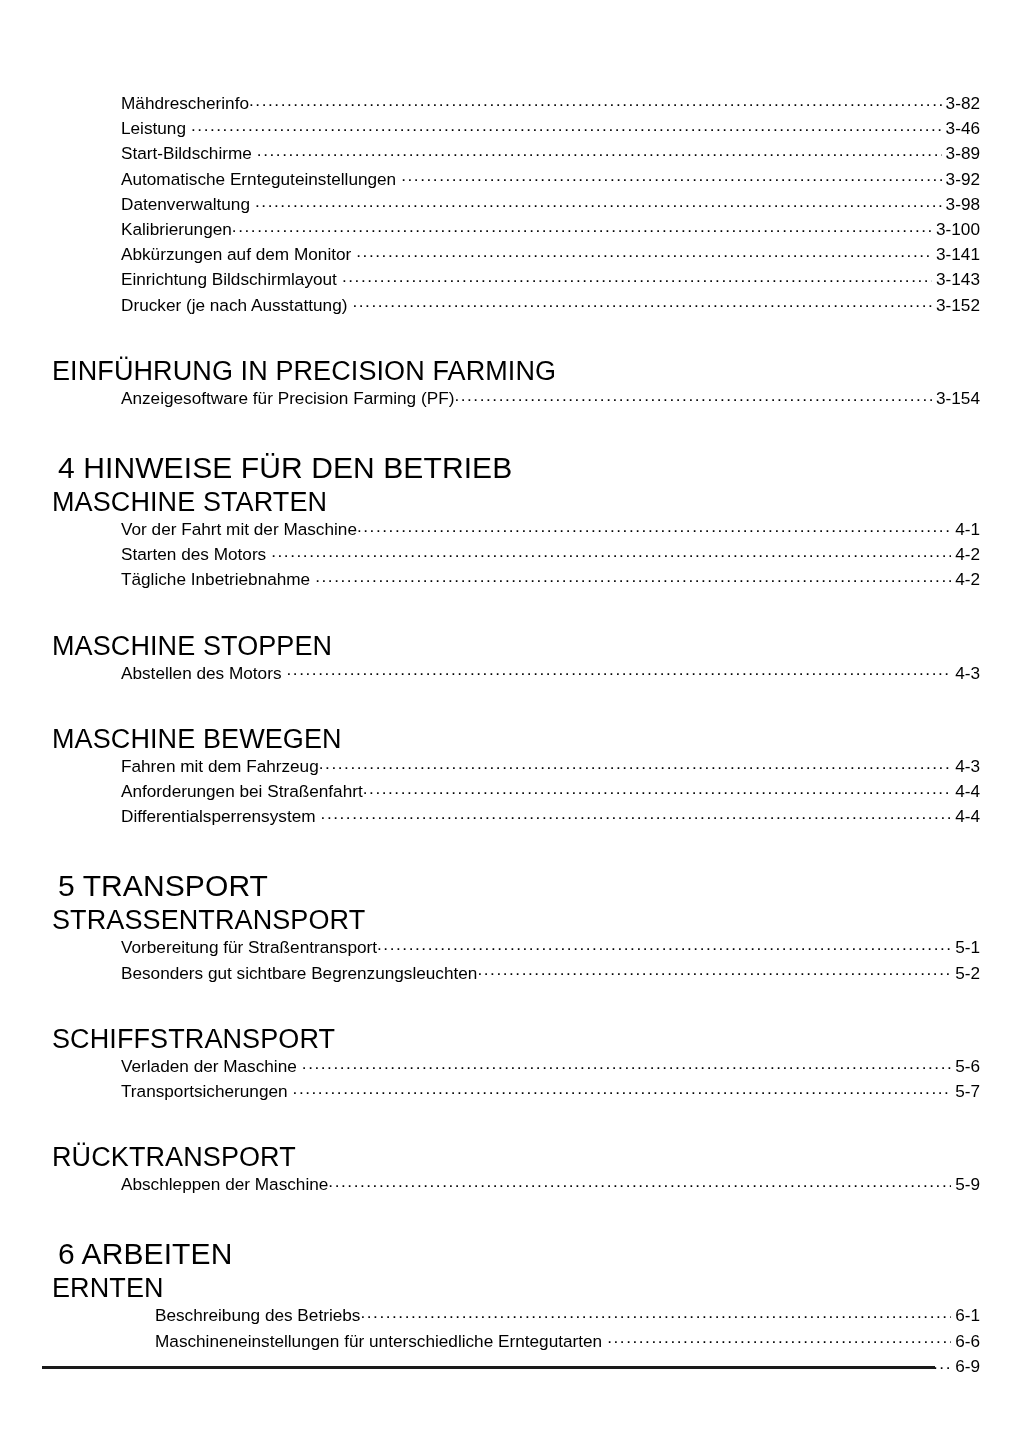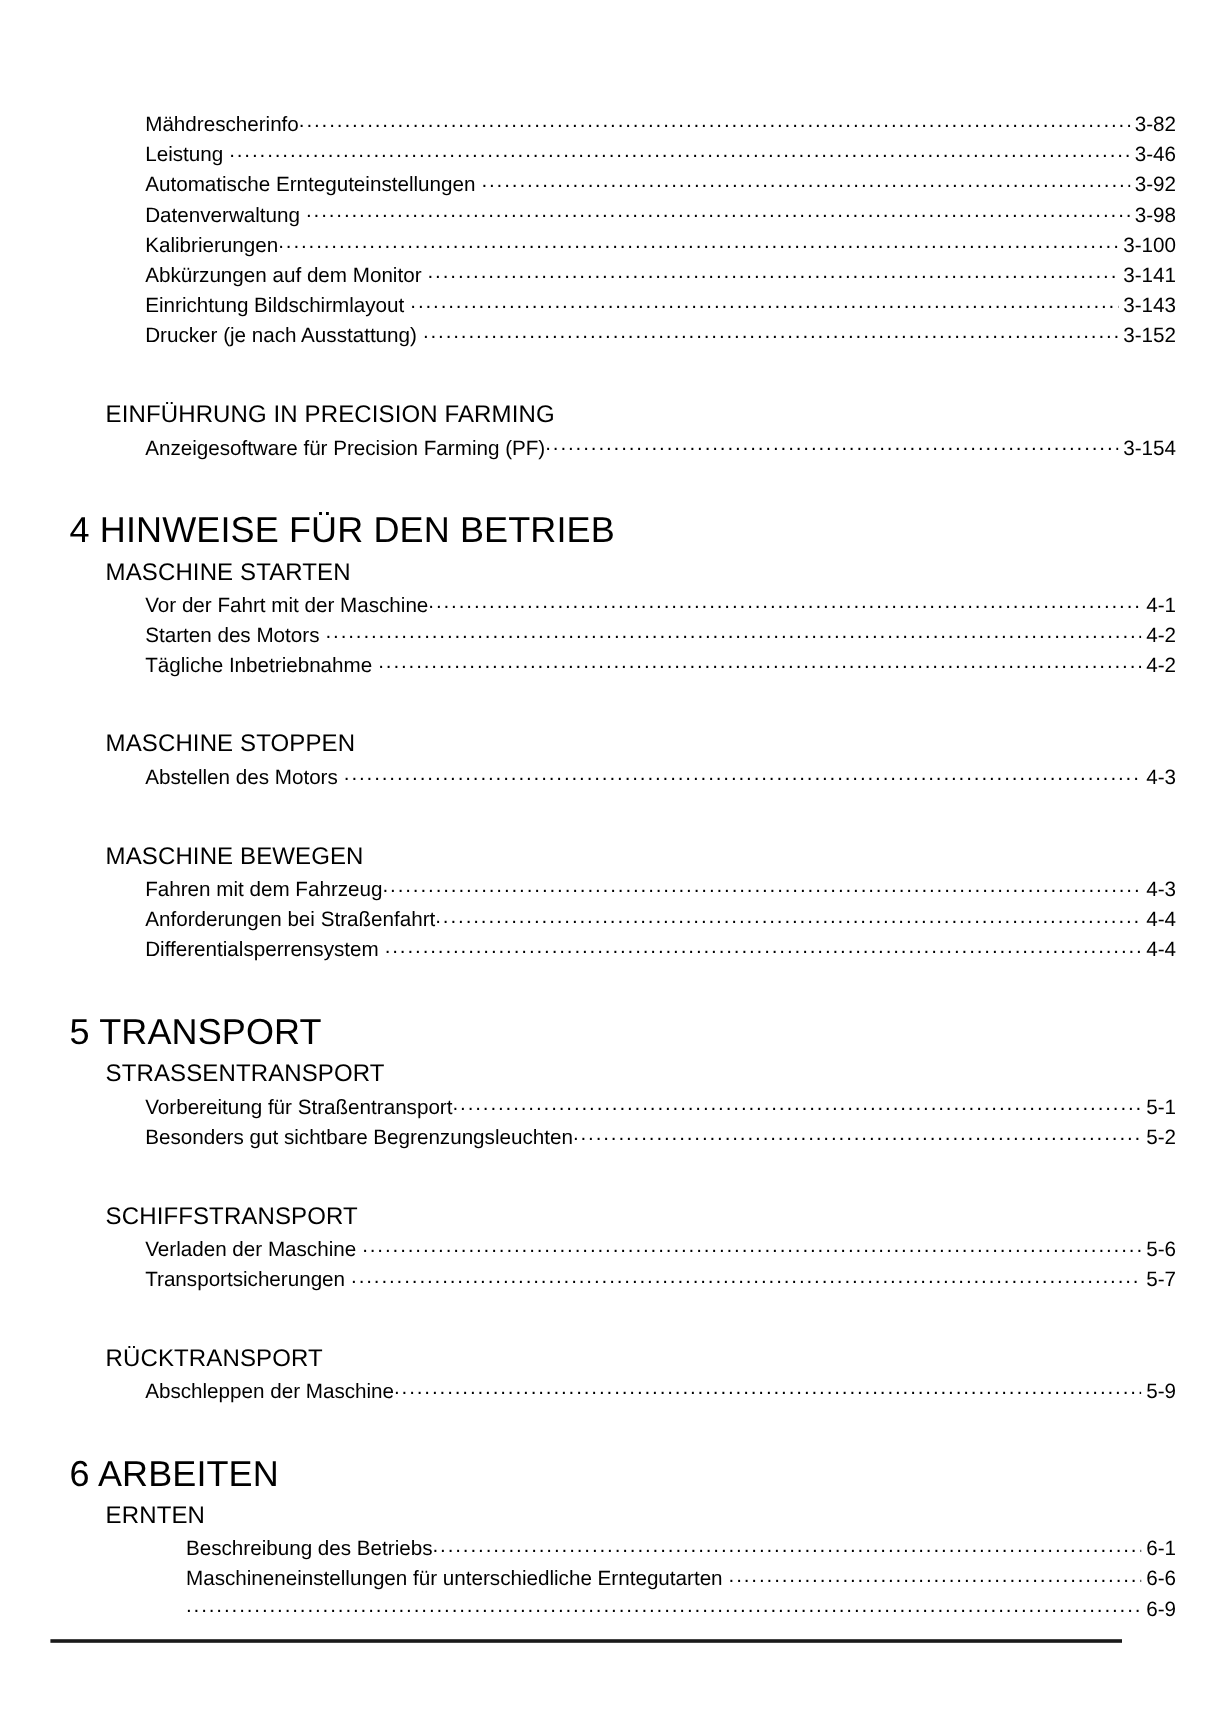--- a/index.html
+++ b/index.html
@@ -41,26 +41,26 @@
   .h1 {
     font-size: 30px;
     line-height: 30px;
     font-weight: 400;
     letter-spacing: 0.1px;
     margin: 4px;
     padding-left: 54px;
     white-space: nowrap;
   }
   .h2 {
-    font-size: 20px;
+    font-size: 27px;
     line-height: 30px;
     font-weight: 400;
     letter-spacing: 0.1px;
     margin: 0;
-    padding-left: 88px;
+    padding-left: 52px;
     white-space: nowrap;
   }
 
   
   .entry {
     display: flex;
     align-items: baseline;
     font-size: 17.2px;
     line-height: 25.2px;
     padding-left: 121px;
@@ -118,20 +118,25 @@
           <span class="label">Mähdrescherinfo</span>
           <span class="leader"></span>
           <span class="pageno">3-82</span>
         </div>
         <div class="entry gap">
           <span class="label">Leistung</span>
           <span class="leader"></span>
           <span class="pageno">3-46</span>
         </div>
         <div class="entry gap">
+          <span class="label">Start-Bildschirme</span>
+          <span class="leader"></span>
+          <span class="pageno">3-89</span>
+        </div>
+        <div class="entry gap">
           <span class="label">Automatische Ernteguteinstellungen</span>
           <span class="leader"></span>
           <span class="pageno">3-92</span>
         </div>
         <div class="entry gap">
           <span class="label">Datenverwaltung</span>
           <span class="leader"></span>
           <span class="pageno">3-98</span>
         </div>
         <div class="entry">

